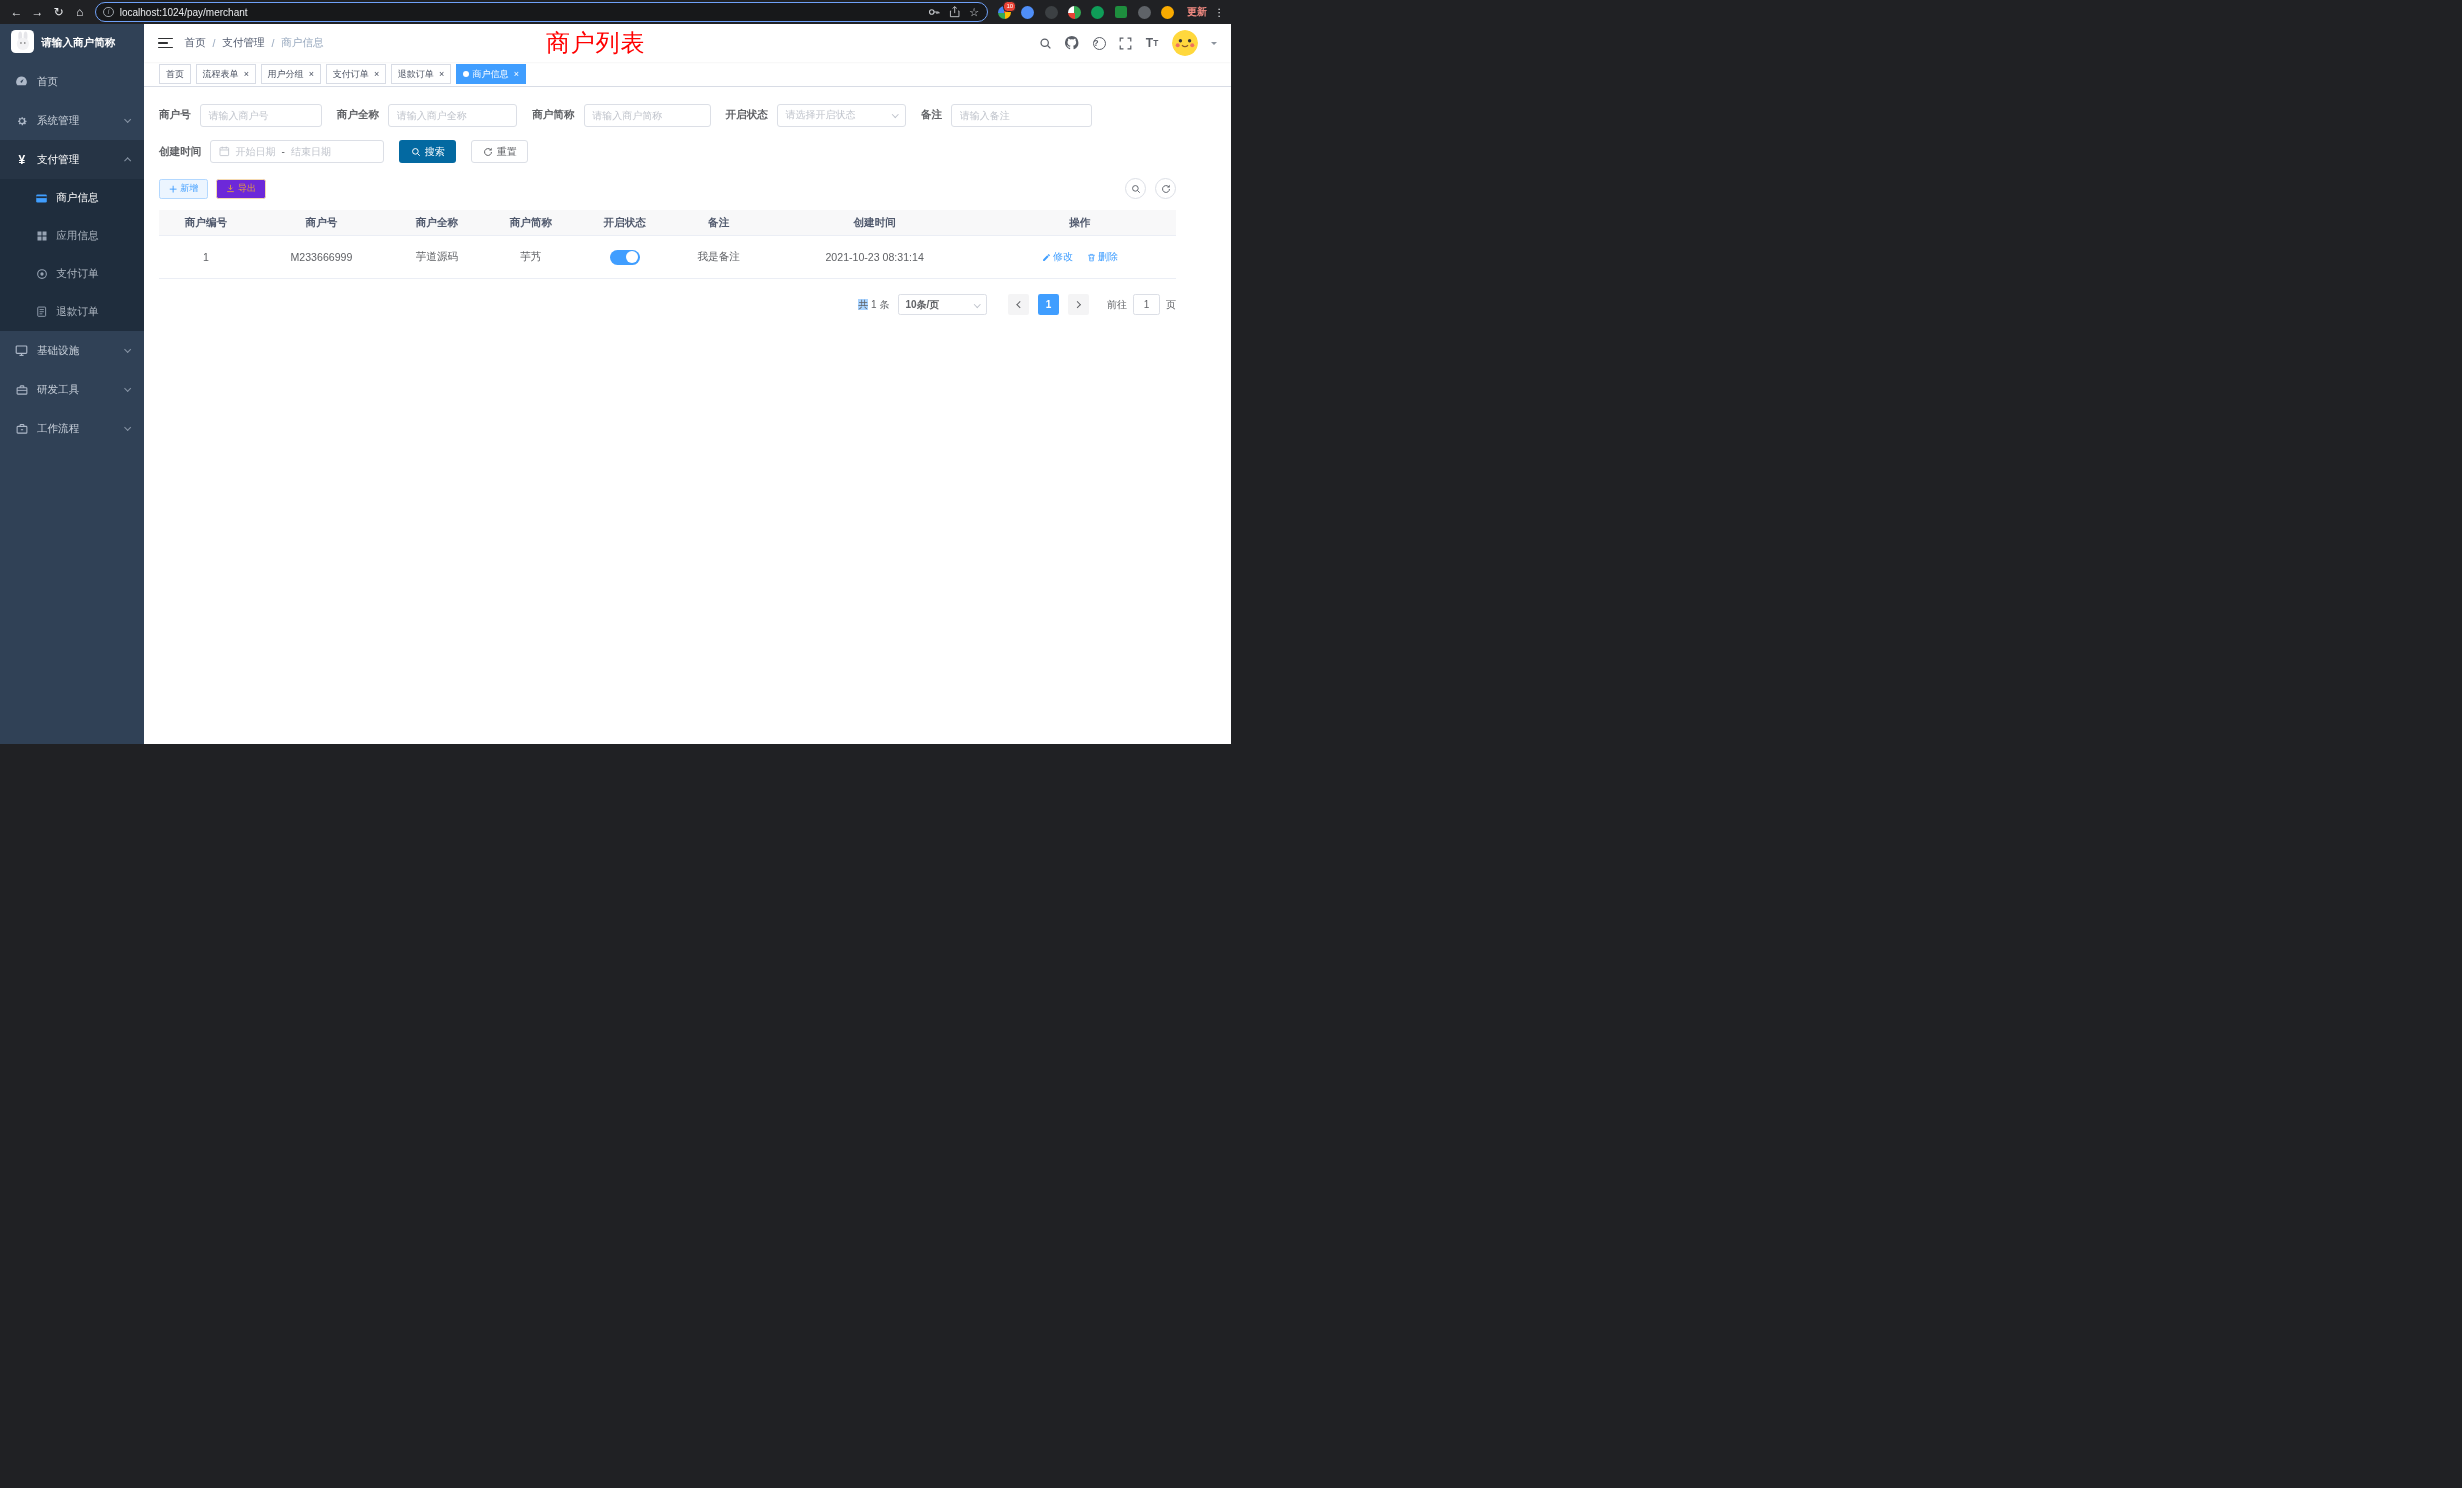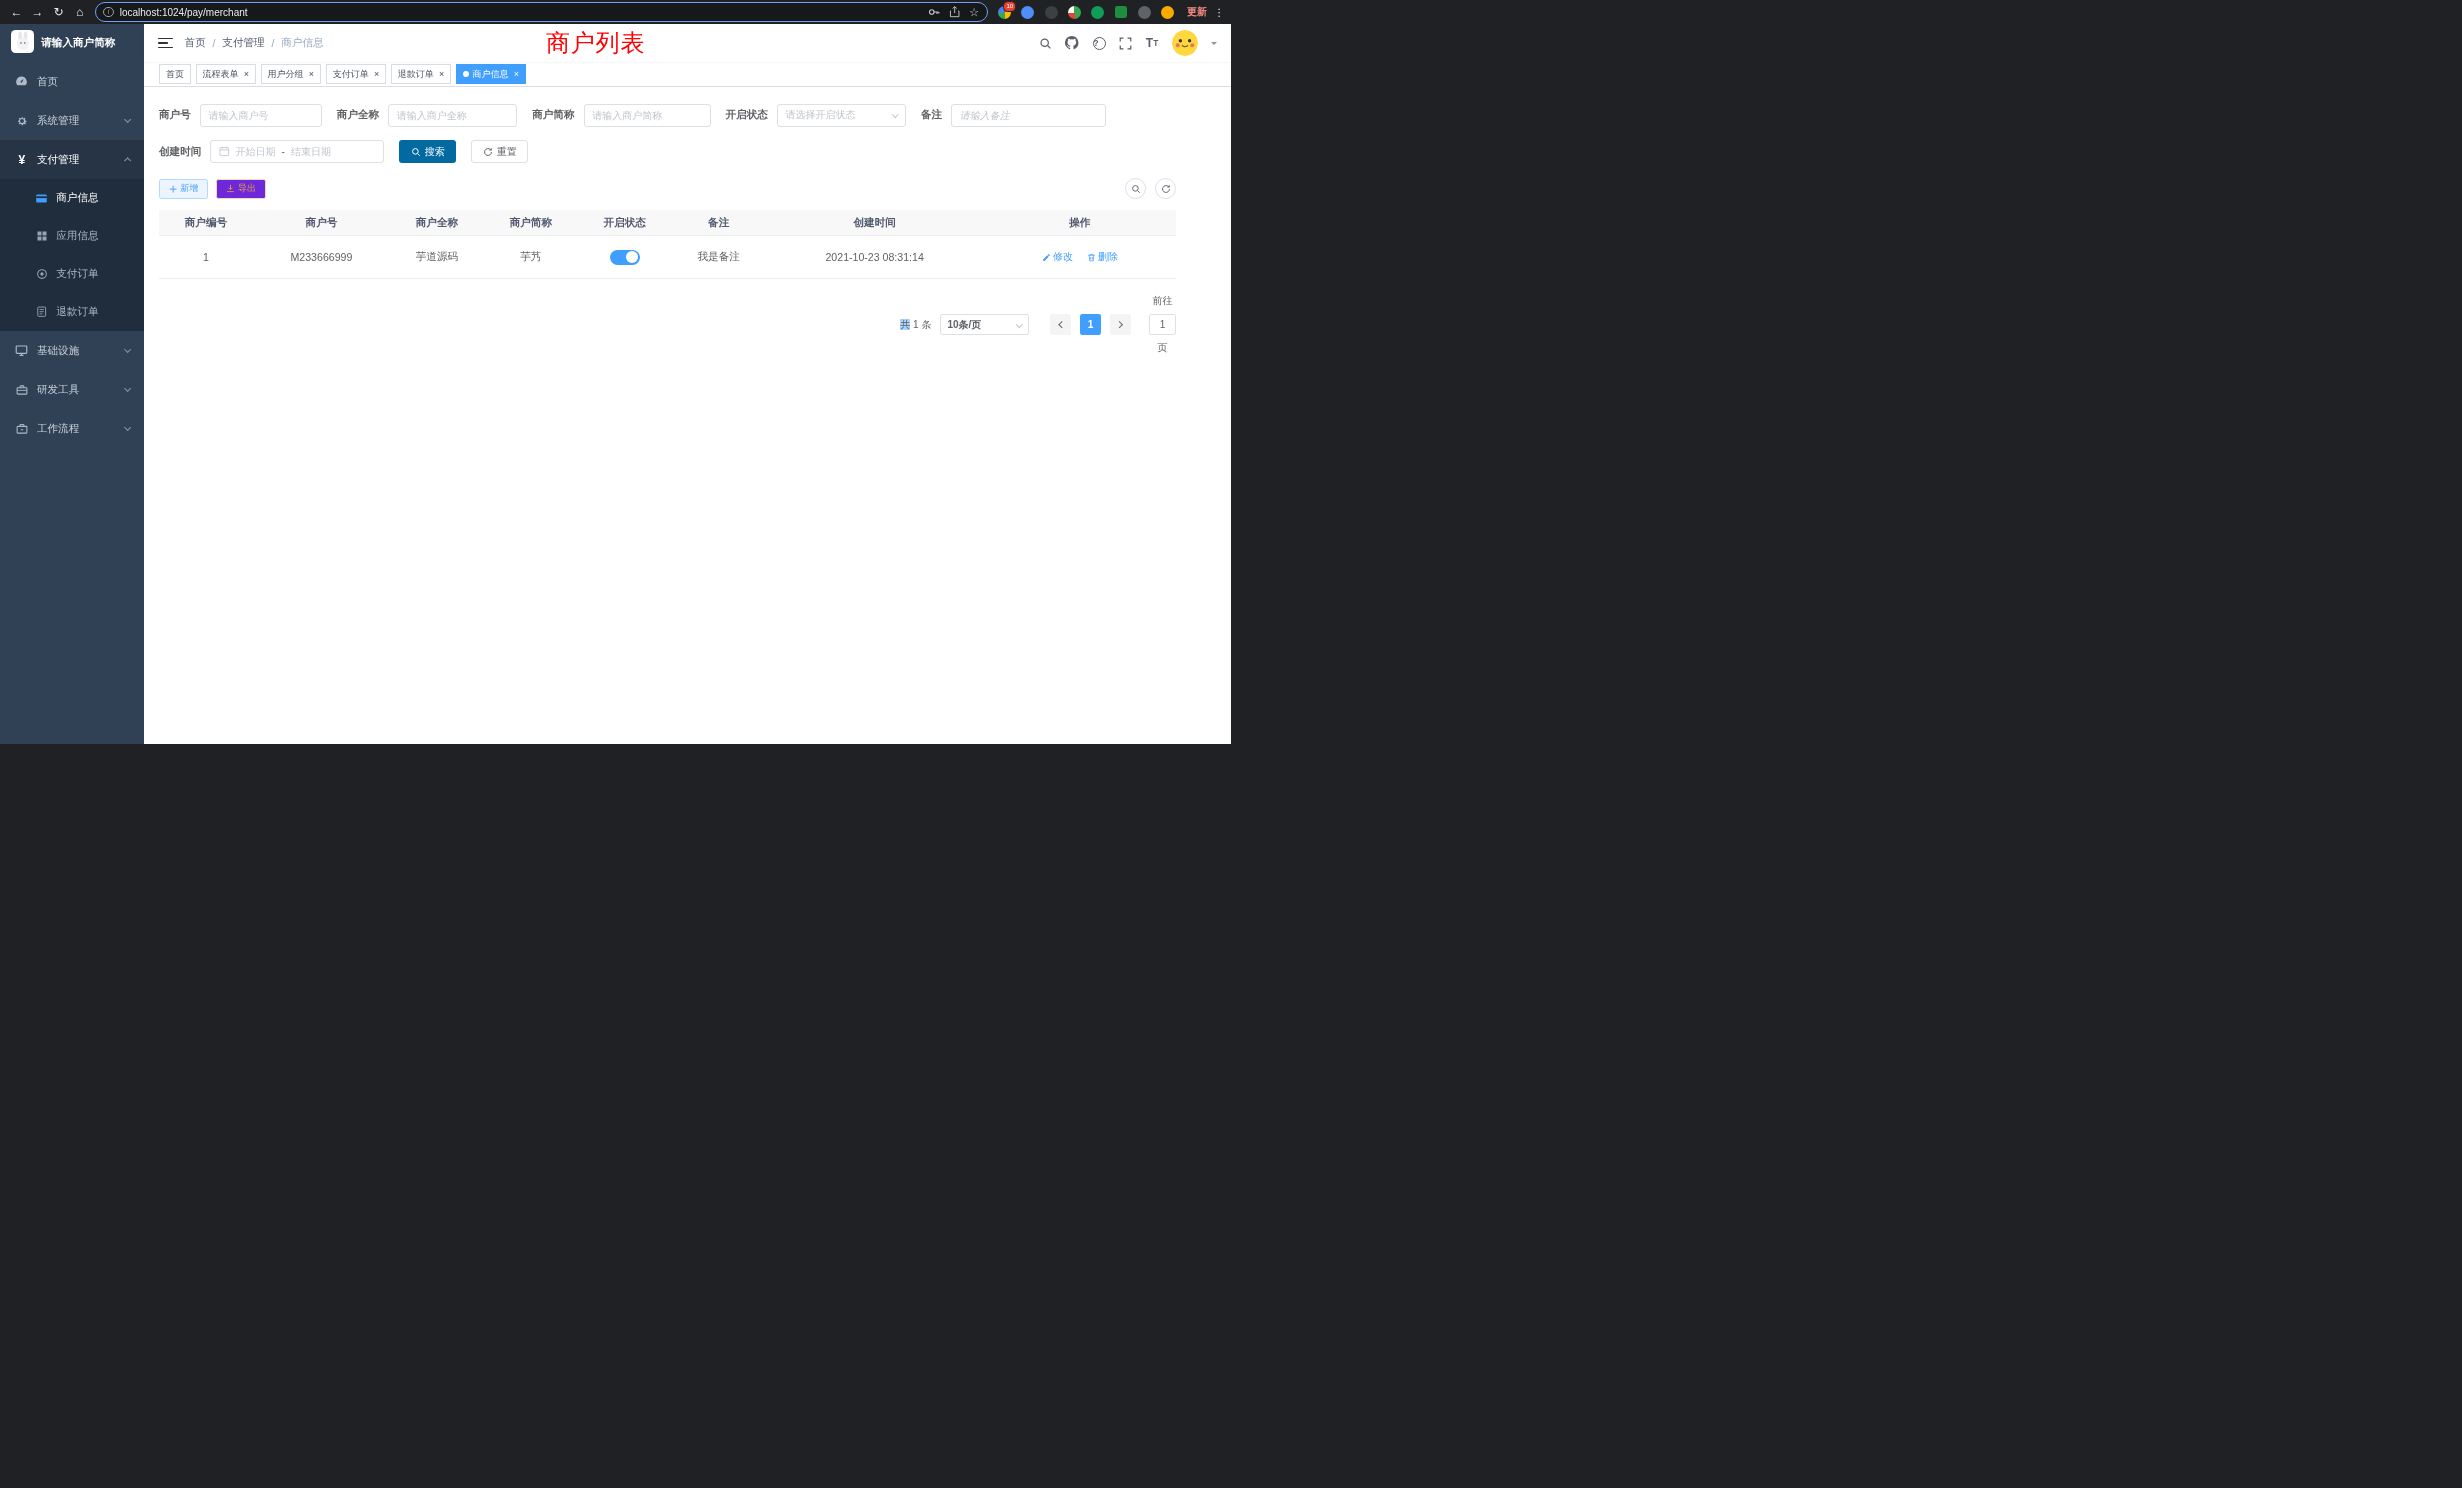--- a/index.html
+++ b/index.html
@@ -132,21 +132,21 @@
     align-items:center; padding:0 16.7px 0 6px; font-size:10px; color:#606266; position:relative;
     cursor:pointer; margin-right:16px;font-weight:bold; }
   .psize .chev2 { width:4.5px; height:4.5px; border-right:0.9px solid #c0c4cc; border-bottom:0.9px solid #c0c4cc;
     transform:rotate(45deg); position:absolute; right:6.8px; top:6.8px; }
   .pg-btn { min-width:21px; height:21px; background:#f4f4f5; border-radius:2.3px; display:flex;
     align-items:center; justify-content:center; cursor:pointer; margin:0 4.5px; }
   .pg-btn.num { background:#409eff; color:#fff; font-weight:700; }
   .chevL, .chevR { width:5.3px; height:5.3px; border-right:1.1px solid #606266; border-bottom:1.1px solid #606266; }
   .chevL { transform:rotate(135deg); margin-left:2.3px; }
   .chevR { transform:rotate(-45deg); margin-right:2.3px; }
-  .jumper { display:flex; align-items:center; gap:6px; margin-left:13.6px;flex-direction:column; }
+  .jumper { display:flex; align-items:center; gap:6px; margin-left:13.6px; }
   .goto-inp { width:27px; height:21px; border:0.8px solid #dcdfe6; border-radius:2.3px; text-align:center;
     font-size:10px; color:#606266; outline:none; font-family:inherit; }
 </style>
 </head>
 <body>
 
 <div class="screen">
 
   <div class="chrome">
     <span class="nav-ic">←</span>
@@ -423,21 +423,21 @@
           </div>
           <div class="f-item">
             <span class="f-label">开启状态</span>
             <span class="sel" style="width:129px">
               <span>请选择开启状态</span>
               <span class="chev2"></span>
             </span>
           </div>
           <div class="f-item" style="margin-right:0">
             <span class="f-label">备注</span>
-            <input class="inp" style="width: 155px; font-style: italic;" placeholder="请输入备注">
+            <input class="inp" style="width: 141px;" placeholder="请输入备注">
           </div>
 
           <div style="flex-basis:100%;height:0"></div>
 
           <div class="f-item">
             <span class="f-label">创建时间</span>
             <span class="daterange">
               <span style="display:flex">
                 <svg width="10.6" height="10.6" viewBox="0 0 16 16">
                     <rect x="1.5" y="2.5" width="13" height="12" rx="1" fill="none" stroke="#c0c4cc" stroke-width="1.3"></rect>

